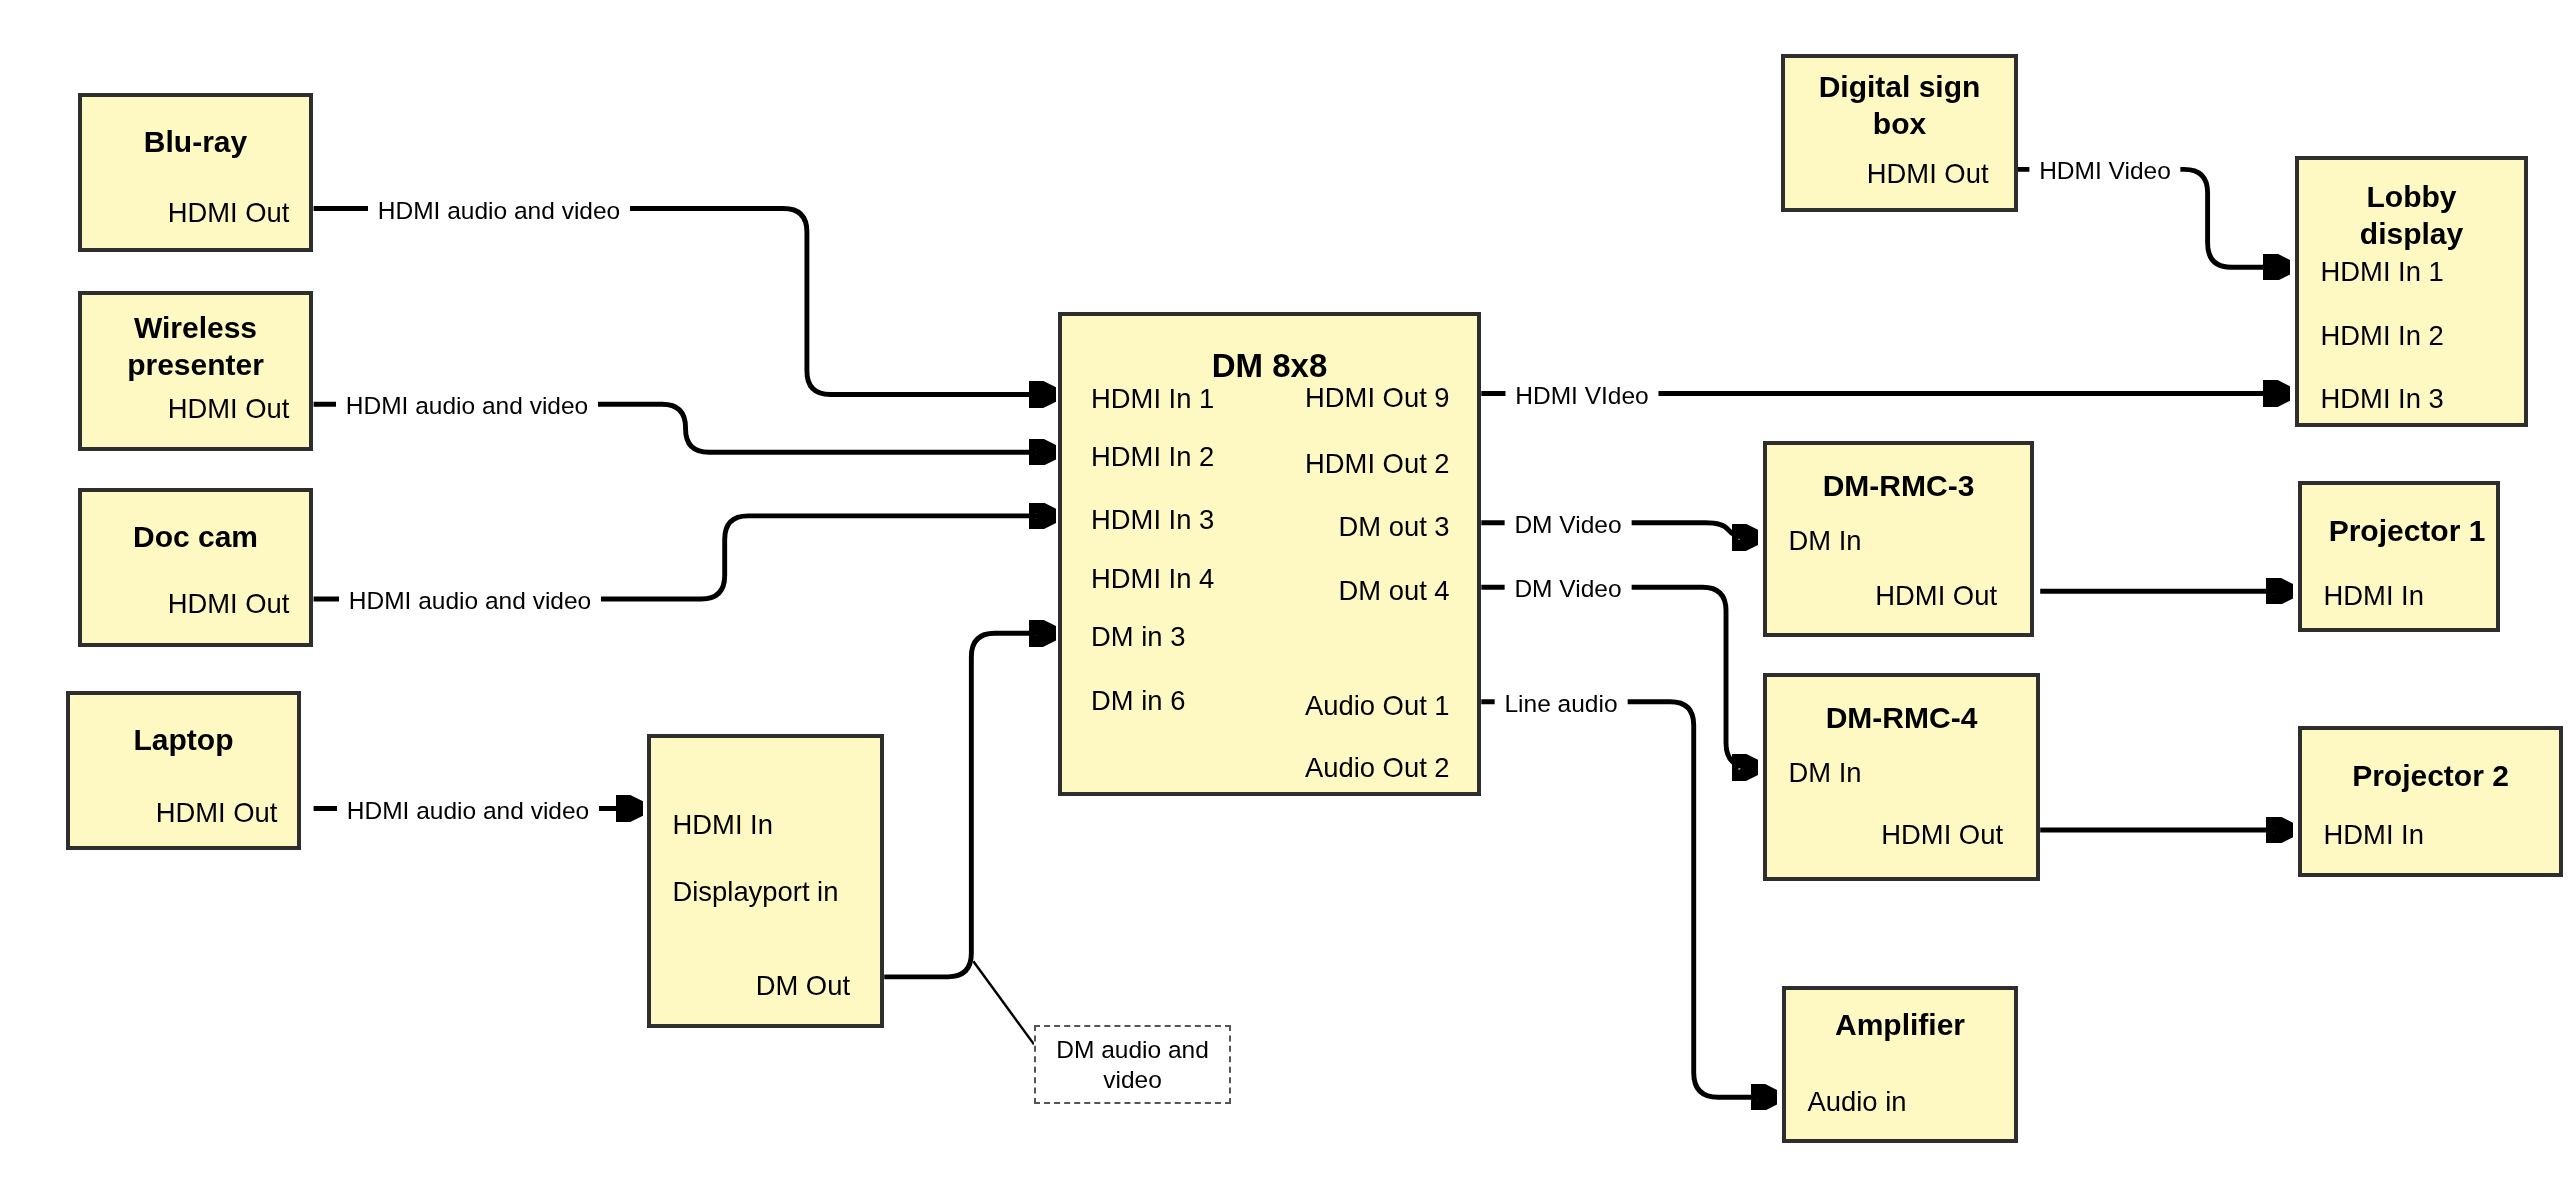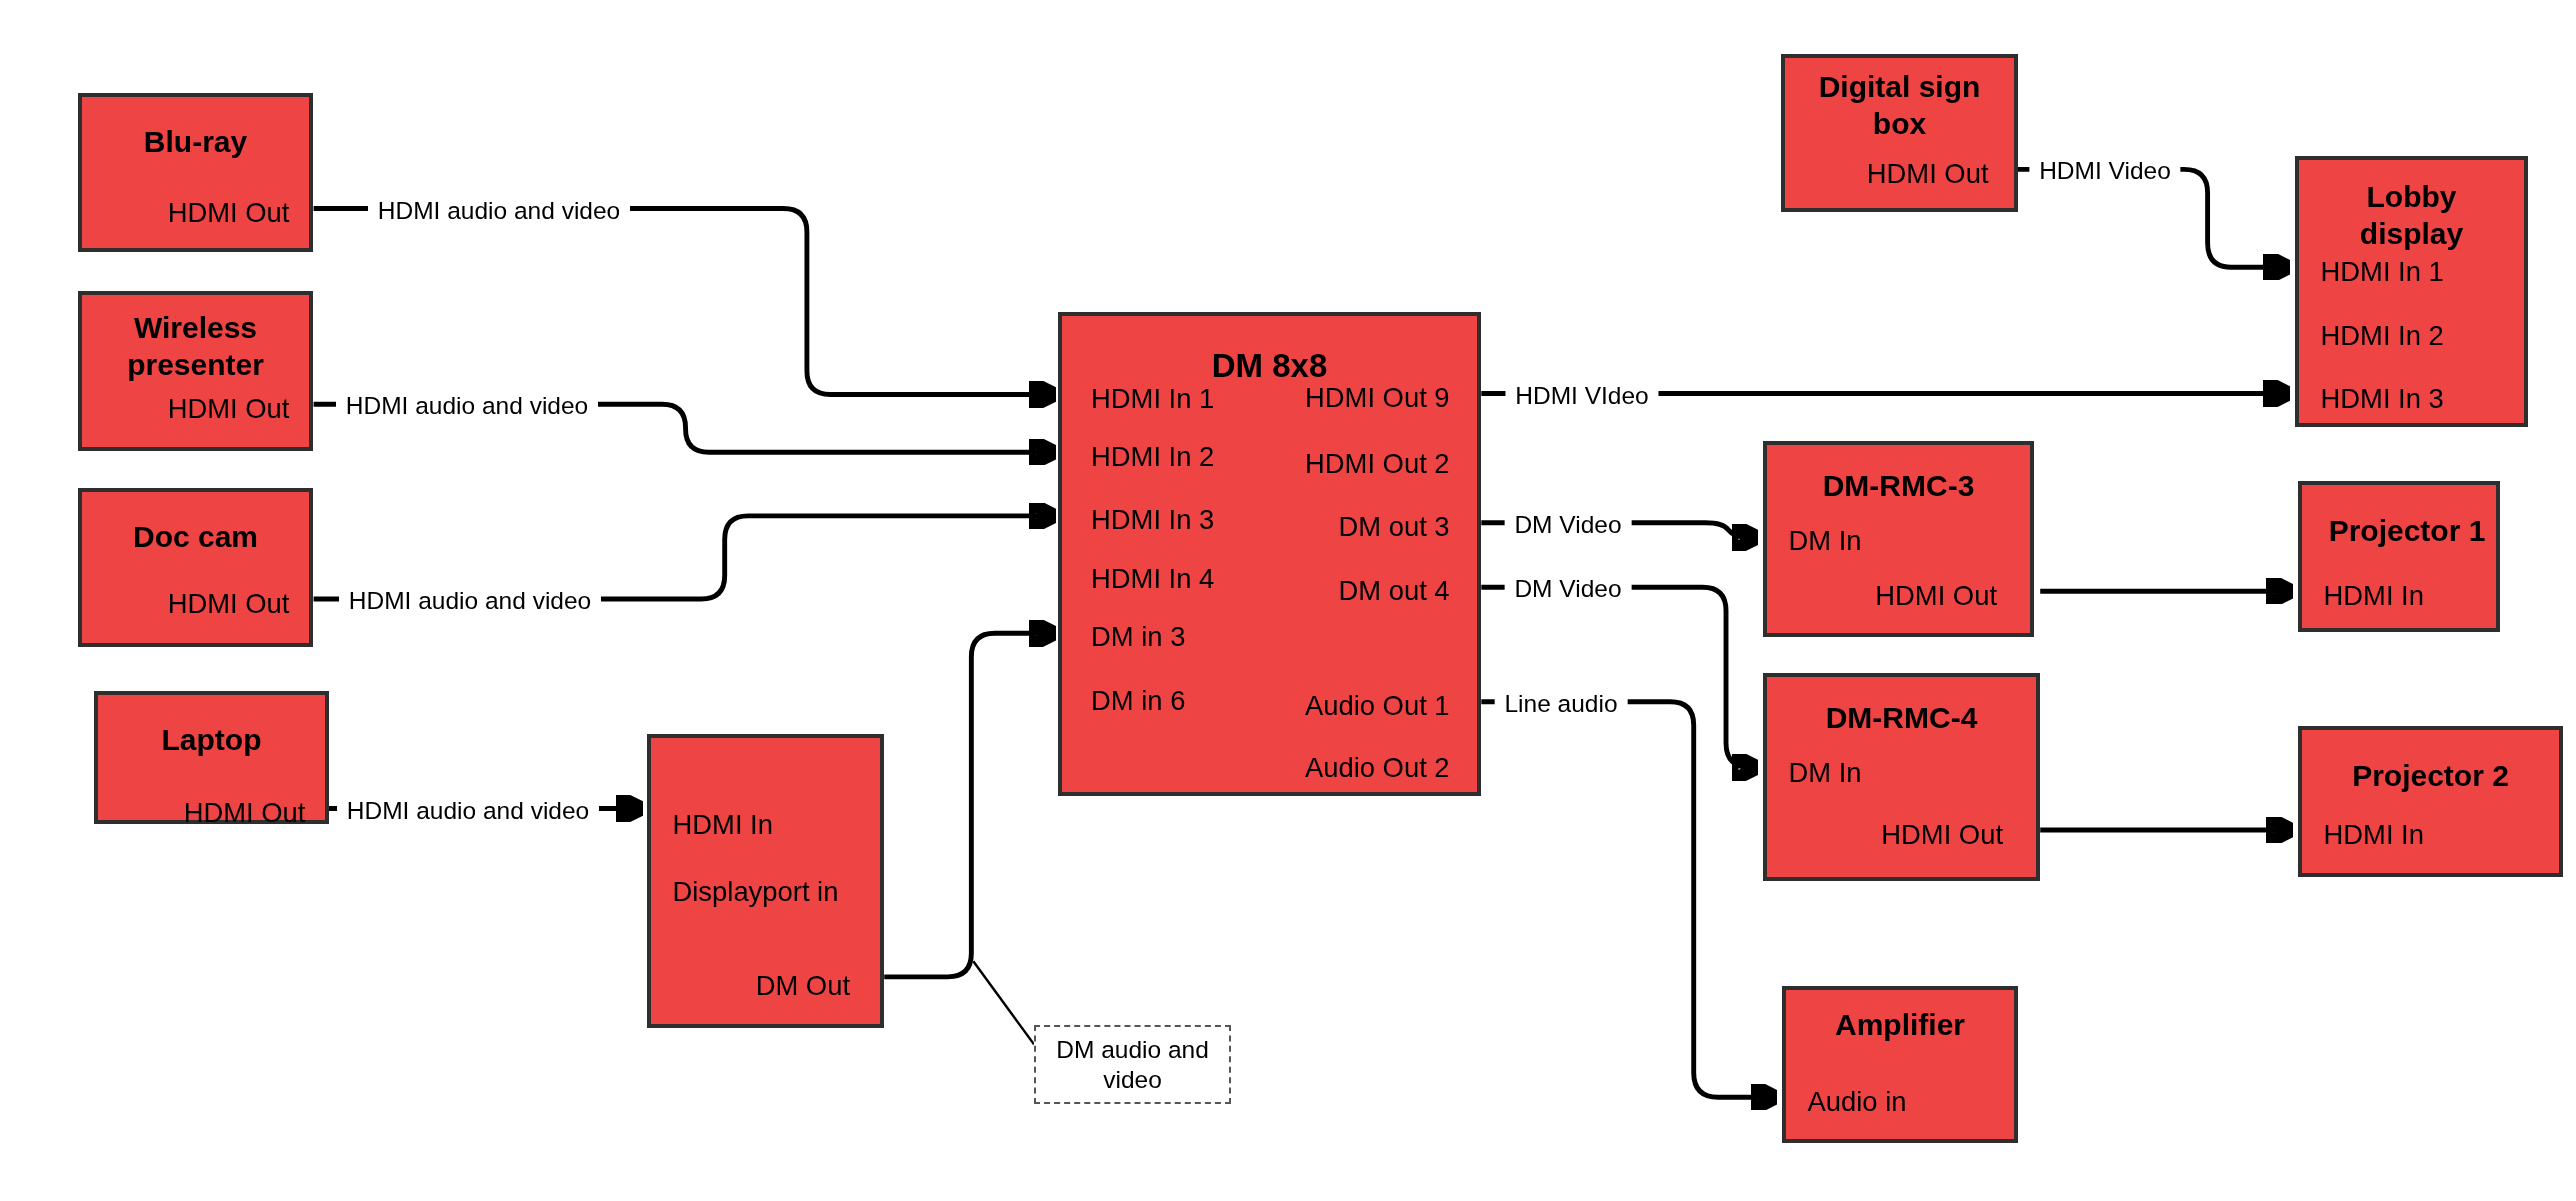--- a/index.html
+++ b/index.html
@@ -5,21 +5,21 @@
   html,body { margin:0; padding:0; background:#ffffff; }
   .stage {
     position:relative; width:2576px; height:1201px; background:#ffffff;
     font-family:"Liberation Sans", sans-serif; color:#000;
     overflow:hidden;
   }
   .wires { position:absolute; left:0; top:0; width:2576px; height:1201px; }
   .wires path { fill:none; stroke:#000; stroke-width:5px; }
   .wires path.leader { stroke-width:2.5px; }
   .node {
-    position:absolute; background:#ef4444; border:4.9px solid #2e2e2e; box-sizing:border-box;
+    position:absolute; background:#fef9c3; border:4.9px solid #2e2e2e; box-sizing:border-box;
   }
   .node .title {
     font-weight:bold; font-size:30px; line-height:37px; text-align:center;
   }
   .title.narrow { max-width:166px; margin-left:auto; margin-right:auto; }
   .port {
     position:absolute; font-size:27.4px; line-height:33px; white-space:nowrap;
   }
   .port.pl { left:21.5px; }
   .port.pr { right:19.6px; text-align:right; }
@@ -69,21 +69,21 @@
   <div class="node" style="left:78px; top:291px; width:235px; height:160px;">
     <div class="title narrow" style="padding-top:13.7px">Wireless presenter</div>
     <div class="port pr" style="top:97px">HDMI Out</div>
   </div>
 
   <div class="node" style="left:78px; top:488px; width:235px; height:159px;">
     <div class="title" style="padding-top:25.5px">Doc cam</div>
     <div class="port pr" style="top:95px">HDMI Out</div>
   </div>
 
-  <div class="node" style="left:94px; top:691px; width:235px; height:133px;">
+  <div class="node" style="left:66px; top:691px; width:235px; height:159px;">
     <div class="title" style="padding-top:25.5px">Laptop</div>
     <div class="port pr" style="top:101px">HDMI Out</div>
   </div>
 
   <div class="node" style="left:647px; top:734px; width:237px; height:294px;">
     <div class="port pl" style="top:70px">HDMI In</div>
     <div class="port pl" style="top:137px">Displayport in</div>
     <div class="port pr" style="top:231px; right:30px">DM Out</div>
   </div>
 

